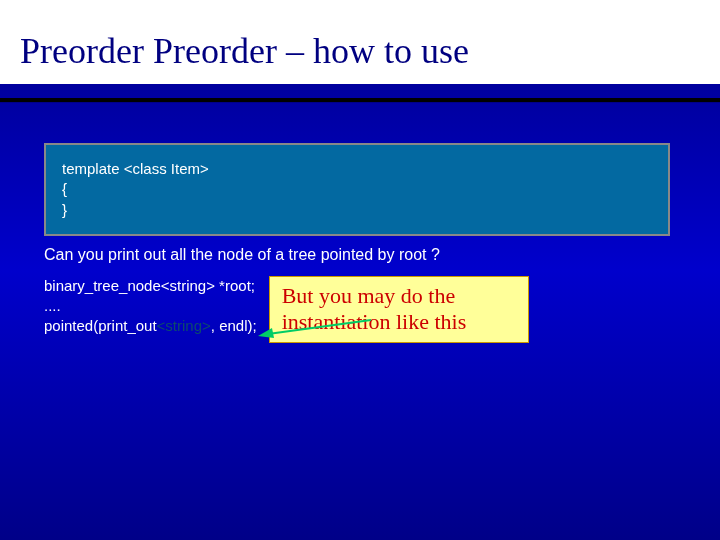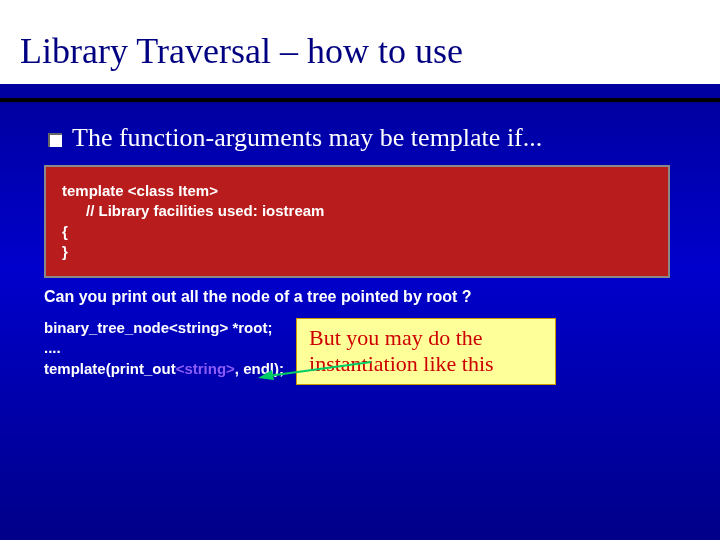--- a/index.html
+++ b/index.html
@@ -42,54 +42,54 @@
   .bullet-icon {
     width: 14px;
     height: 14px;
     background: #ffffff;
     box-shadow: 1px 1px 0 1px rgba(0,0,0,0.6) inset, -1px -1px 0 1px rgba(255,255,255,0.6) inset;
     margin-top: 10px;
     margin-right: 10px;
     flex-shrink: 0;
   }
   .code-box {
-    background: #b91c1c;
+    background: #0369a1;
     border: 2px solid #888888;
-    margin: 8px 20px 10px -4px;
+    margin: 20px 20px 10px -4px;
     padding: 14px 16px 14px 16px;
     font-family: Arial, Helvetica, sans-serif;
     font-size: 15px;
     color: #ffffff;
-    font-weight: bold;
+    font-weight: normal;
     line-height: 1.35;
   }
   .code-box .indent1 { padding-left: 24px; }
   .code-box .indent2 { padding-left: 40px; }
   .question {
     color: #ffffff;
     font-family: Arial, Helvetica, sans-serif;
     font-size: 16px;
-    font-weight: bold;
+    font-weight: normal;
     margin: 6px 0 12px -4px;
   }
   .bottom-row {
     display: flex;
     align-items: flex-start;
     gap: 12px;
     margin-left: -4px;
   }
   .code-snippet {
     color: #ffffff;
     font-family: Arial, Helvetica, sans-serif;
     font-size: 15px;
-    font-weight: bold;
+    font-weight: normal;
     line-height: 1.35;
     position: relative;
   }
-  .red { color: #8b5cf6; }
+  .red { color: #0c4a6e; }
   .callout {
     background: #ffff99;
     border: 1px solid #cc9900;
     padding: 6px 12px;
     color: #cc0000;
     font-family: "Times New Roman", serif;
     font-size: 22px;
     line-height: 1.2;
     width: 260px;
   }
@@ -99,46 +99,41 @@
     top: 36px;
     width: 120px;
     height: 30px;
     pointer-events: none;
   }
 </style>
 </head>
 <body>
 
 <div class="title-area">
-  <h1 class="title">Library Traversal – how to use</h1>
+  <h1 class="title">Preorder Preorder – how to use</h1>
 </div>
 <div class="divider"></div>
 <div class="divider-shadow"></div>
 
 <div class="content">
-  <div class="bullet-line">
-    <span class="bullet-icon"></span>
-    <span>The function-arguments may be template if...</span>
-  </div>
 
   <div class="code-box">
     <div>template &lt;class Item&gt;</div>
-    <div class="indent1">// Library facilities used: iostream</div>
     <div>{</div>
     <div>}</div>
   </div>
 
   <div class="question">Can you print out all the node of a tree pointed by root ?</div>
 
   <div class="bottom-row">
     <div class="code-snippet">
       <div>binary_tree_node&lt;string&gt; *root;</div>
       <div>....</div>
       <div>
-        <span>template(print_out</span><span class="red">&lt;string&gt;</span><span>, endl);</span>
+        <span>pointed(print_out</span><span class="red">&lt;string&gt;</span><span>, endl);</span>
       </div>
       <div class="arrow-wrap">
         <svg width="120" height="30" viewBox="0 0 120 30">
           <line x1="115" y1="8" x2="12" y2="22" stroke="#00cc66" stroke-width="2"></line>
           <polygon points="2,24 16,16 18,26" fill="#00cc66"></polygon>
         </svg>
       </div>
     </div>
     <div class="callout">But you may do the instantiation like this</div>
   </div>

